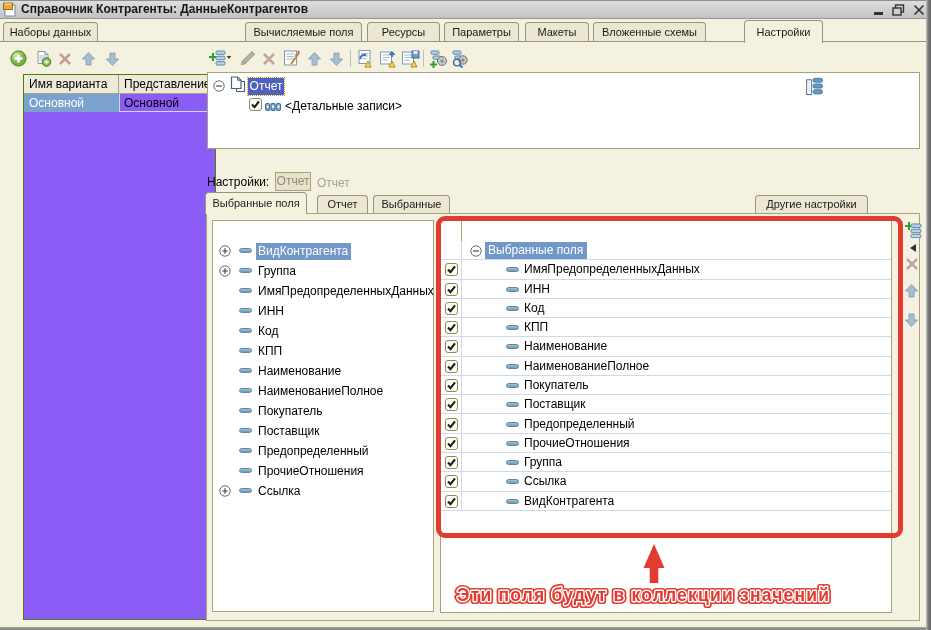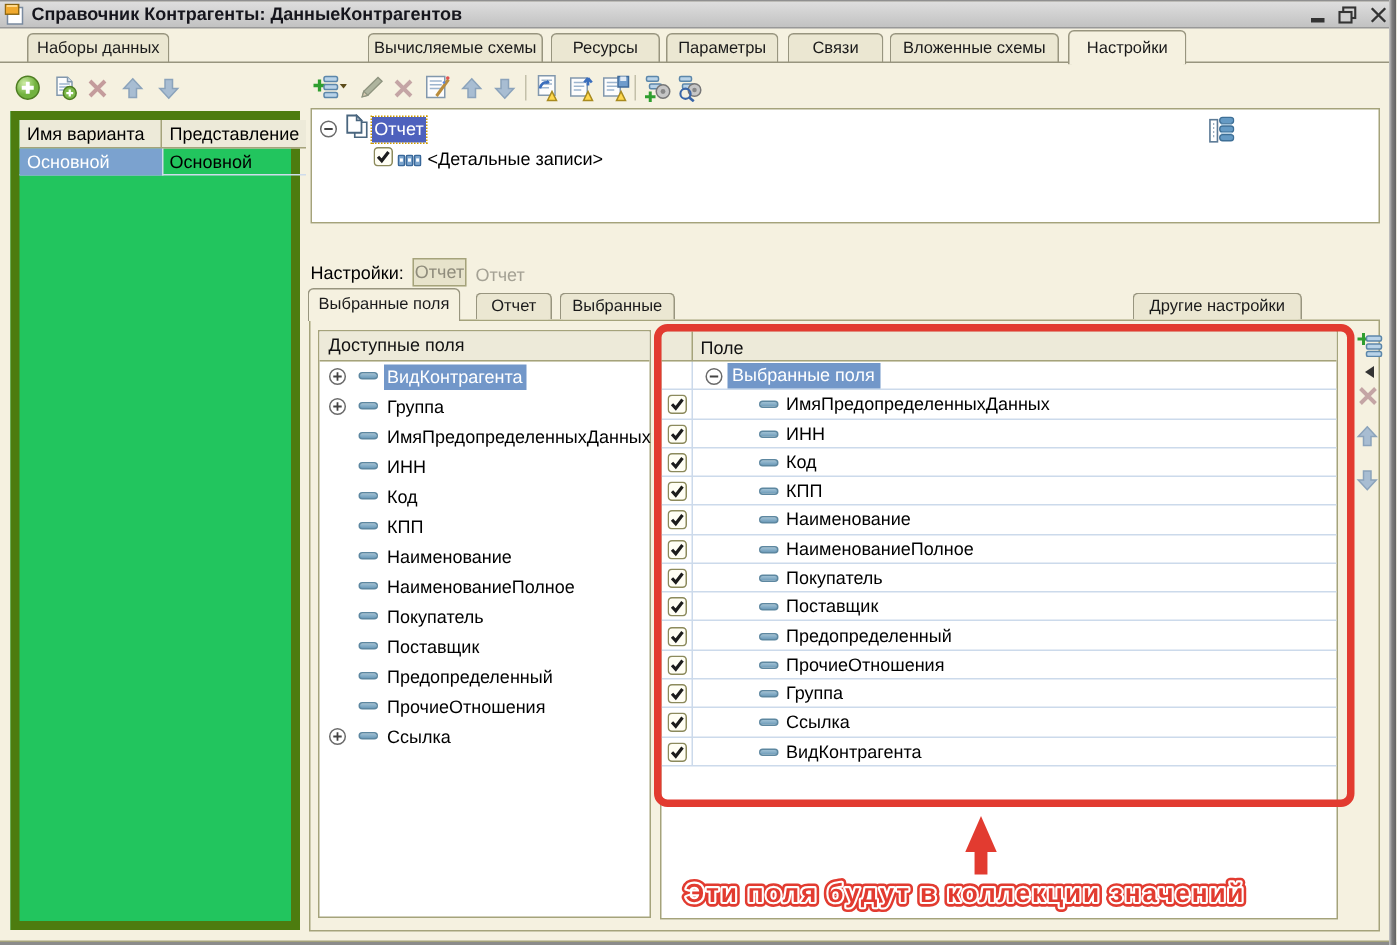--- a/index.html
+++ b/index.html
@@ -18,22 +18,22 @@
 #boliveline { position:absolute; left:0; top:627px; width:926px; height:1px; background:#a5a37b; }
 
 
 .tab { position:absolute; top:22px; height:20px; background:#ebe7d2;
   border:1px solid #98957f; border-bottom:none; border-radius:4px 4px 0 0;
   text-align:center; line-height:19px; color:#1a1a1a; font-size:11px; }
 .tab.active { top:20px; height:23px; background:#f5f1e0; z-index:5; line-height:22px; }
 #tabline { position:absolute; left:0; top:41px; width:926px; height:1px; background:#98957f; z-index:1; }
 
 
-#ltable { position:absolute; left:7px; top:74px; width:193px; height:546px;
-  background:#22c55e; border:6px solid #4d7c0f; }
+#ltable { position:absolute; left:23px; top:74px; width:193px; height:546px;
+  background:#8b5cf6; border:1px solid #4d7c0f; }
 .lhead { position:absolute; top:0; height:19px; background:#edead9;
   border-bottom:1px solid #a5a37b; line-height:18px; padding-left:5px; color:#000; }
 #lrow { position:absolute; top:19px; left:0; width:191px; height:18px; border-bottom:1px solid #cfdcec; }
 
 
 .sep { position:absolute; top:50px; width:1px; height:17px; background:#c3c0a9; }
 
 
 #treepanel { position:absolute; left:207px; top:72px; width:713px; height:77px;
   background:#fff; border:1px solid #a5a37b; }
@@ -97,27 +97,27 @@
   <span class="abs" style="left:874px;top:12px;width:9px;height:3px;background:#333;"></span>
   <span class="abs" style="left:892px;top:4px;"><svg width="13" height="12" viewBox="0 0 13 12">
         <rect x="3.5" y="1" width="8" height="7" fill="none" stroke="#333" stroke-width="1.4"></rect>
         <rect x="1" y="4" width="8" height="7" fill="#cfcfcf" stroke="#333" stroke-width="1.4"></rect>
       </svg></span>
   <span class="abs" style="left:913px;top:4px;"><svg width="12" height="12" viewBox="0 0 12 12">
         <path d="M1.5 1.5 L10.5 10.5 M10.5 1.5 L1.5 10.5" stroke="#333" stroke-width="1.6"></path>
       </svg></span>
 
   <div id="tabline"></div>
-  <div class="tab" style="left:18px;width:95px;">Наборы данных</div>
-<div class="tab" style="left:245px;width:117px;">Вычисляемые схемы</div>
+  <div class="tab" style="left:3px;width:95px;">Наборы данных</div>
+<div class="tab" style="left:245px;width:117px;">Вычисляемые поля</div>
 <div class="tab" style="left:367px;width:73px;">Ресурсы</div>
 <div class="tab" style="left:444px;width:75px;">Параметры</div>
-<div class="tab" style="left:525px;width:64px;">Связи</div>
+<div class="tab" style="left:525px;width:64px;">Макеты</div>
 <div class="tab" style="left:593px;width:113px;">Вложенные схемы</div>
-<div class="tab active" style="left:712px;width:79px;">Настройки</div>
+<div class="tab active" style="left:744px;width:79px;">Настройки</div>
 
   <span class="abs" style="left:10px;top:50px;"><svg width="17" height="17" viewBox="0 0 17 17">
         <circle cx="8.5" cy="8.5" r="7.6" fill="url(#g1)" stroke="#4e7d22"></circle>
         <defs>
           <radialGradient id="g1" cx="0.35" cy="0.3">
             <stop offset="0" stop-color="#cdeca4"></stop>
             <stop offset="1" stop-color="#72b23f"></stop>
           </radialGradient>
         </defs>
         <path d="M4.5 8.5 h8 M8.5 4.5 v8" stroke="#fff" stroke-width="2.6"></path>
@@ -254,21 +254,20 @@
   <div id="nbtn">Отчет</div>
   <span class="abs" style="left:317px;top:176px;color:#a5a295;">Отчет</span>
 
   <div class="stab sactive" style="left:205px;width:102px;">Выбранные поля</div>
 <div class="stab" style="left:317px;width:51px;">Отчет</div>
 <div class="stab" style="left:373px;width:77px;">Выбранные</div>
 <div class="stab" style="left:755px;width:113px;">Другие настройки</div>
   <div id="container"></div>
 
   <div id="avail">
-    <div id="avhead">Доступные поля</div>
     <div class="avrow" style="top:20px;">
         <span class="pm" style="left:6px;top:4px;"><svg width="12" height="12" viewBox="0 0 12 12">
             <circle cx="6" cy="6" r="5.2" fill="#fff" stroke="#6b6b6b"></circle>
             <path d="M3.2 6 H8.8 M6 3.2 V8.8" stroke="#444" stroke-width="1.2"></path>
           </svg></span>
         <span class="dash" style="left:26px;top:7px;"></span>
         <span class="avsel">ВидКонтрагента</span>
       </div>
 <div class="avrow" style="top:40px;">
         <span class="pm" style="left:6px;top:4px;"><svg width="12" height="12" viewBox="0 0 12 12">
@@ -322,23 +321,20 @@
         <span class="pm" style="left:6px;top:4px;"><svg width="12" height="12" viewBox="0 0 12 12">
             <circle cx="6" cy="6" r="5.2" fill="#fff" stroke="#6b6b6b"></circle>
             <path d="M3.2 6 H8.8 M6 3.2 V8.8" stroke="#444" stroke-width="1.2"></path>
           </svg></span>
         <span class="dash" style="left:26px;top:7px;"></span>
         <span class="atext">Ссылка</span>
       </div>
   </div>
 
   <div id="selp">
-    <div id="selhead">
-        <span style="position:absolute;left:26px;top:2px;">Поле</span>
-      </div>
     <div id="selvline"></div>
     <div id="selvlineh"></div>
     <div class="selrow" style="top:20px;border-bottom:1px solid #ccdaeb;">
       <span class="pm" style="left:29px;top:4px;"><svg width="12" height="12" viewBox="0 0 12 12">
             <circle cx="6" cy="6" r="5.2" fill="#fff" stroke="#6b6b6b"></circle>
             <path d="M3.2 6 H8.8" stroke="#444" stroke-width="1.2"></path>
           </svg></span>
       <span class="abs" style="left:44px;top:1px;background:#7297c9;color:#fff;padding:1px 4px 2px 3px;">Выбранные поля</span>
     </div>
     <div class="selrow" style="top:39.3px;">

